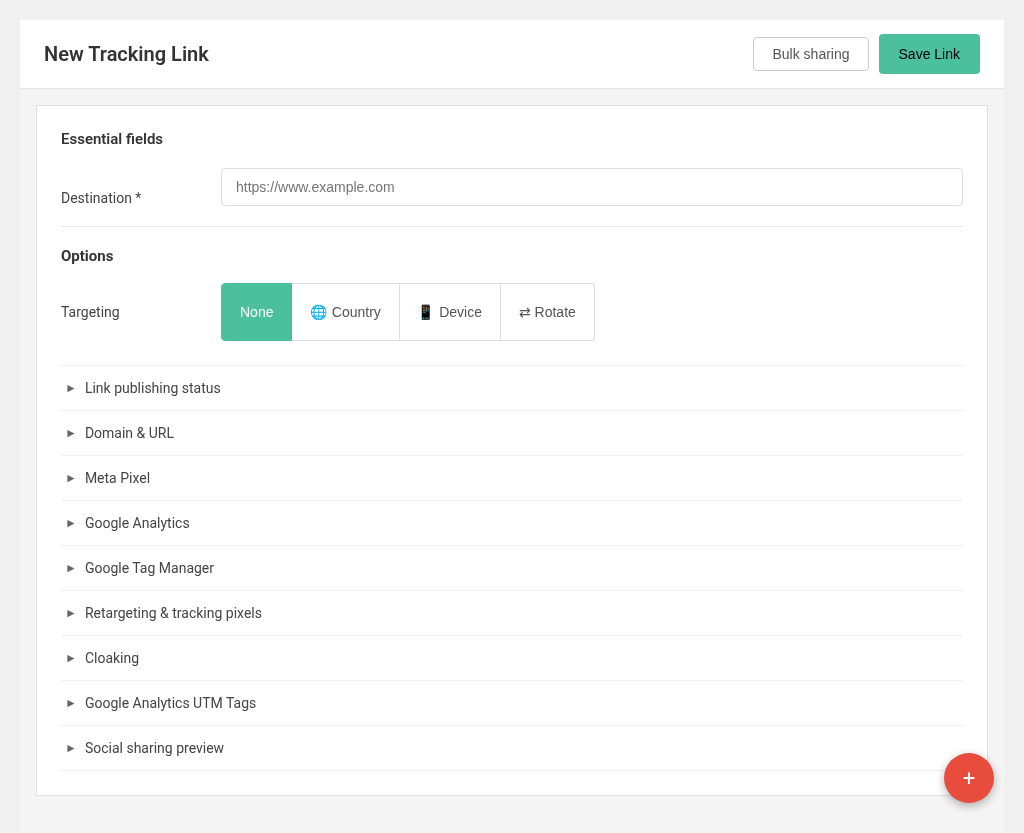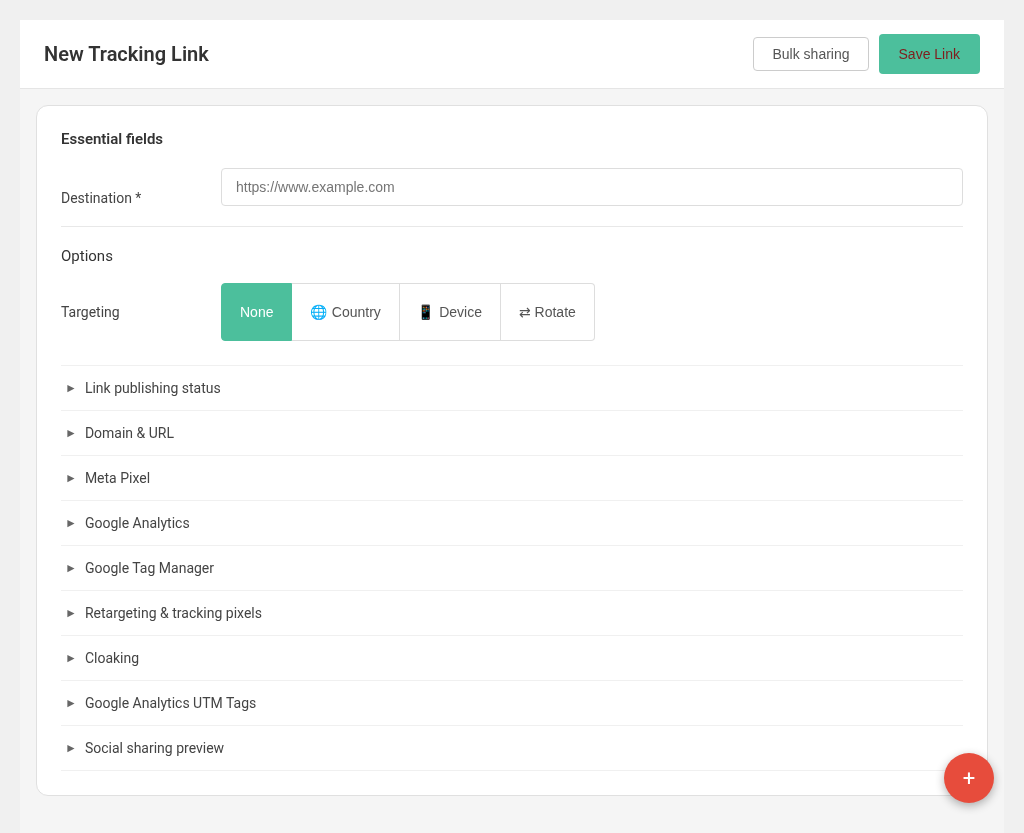--- a/index.html
+++ b/index.html
@@ -53,32 +53,32 @@
       background: #fff;
       color: #555;
       border-radius: 4px;
       font-size: 14px;
       cursor: pointer;
     }
 
     .btn-save-link {
       padding: 12px 20px;
       background: #4cbf9c;
-      color: #7f1d1d;
+      color: #000000;
       border: none;
       border-radius: 4px;
       font-size: 14px;
       cursor: pointer;
       font-weight: 500;
     }
 
     .main-content {
       background: #fff;
       margin: 0 16px;
-      border-radius: 12px;
+      border-radius: 0;
       padding: 24px;
       border: 1px solid #e0e0e0;
     }
 
     .section-title {
       font-size: 15px;
       font-weight: 600;
       color: #333;
       margin-bottom: 20px;
     }
@@ -107,21 +107,21 @@
     }
 
     .divider {
       border: none;
       border-top: 1px solid #e8e8e8;
       margin: 20px 0;
     }
 
     .options-title {
       font-size: 15px;
-      font-weight: 400;
+      font-weight: 700;
       color: #333;
       margin-bottom: 18px;
     }
 
     .targeting-row {
       display: flex;
       align-items: center;
       margin-bottom: 24px;
     }
 

